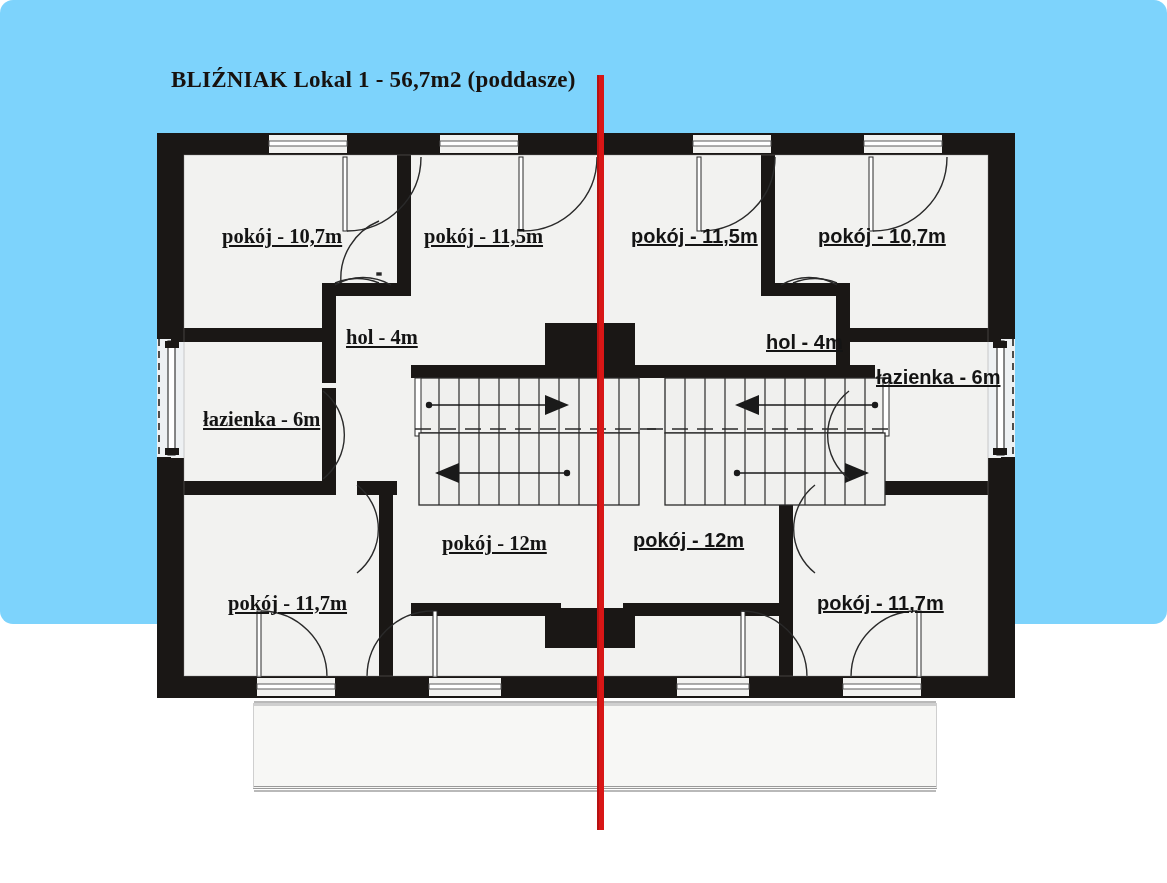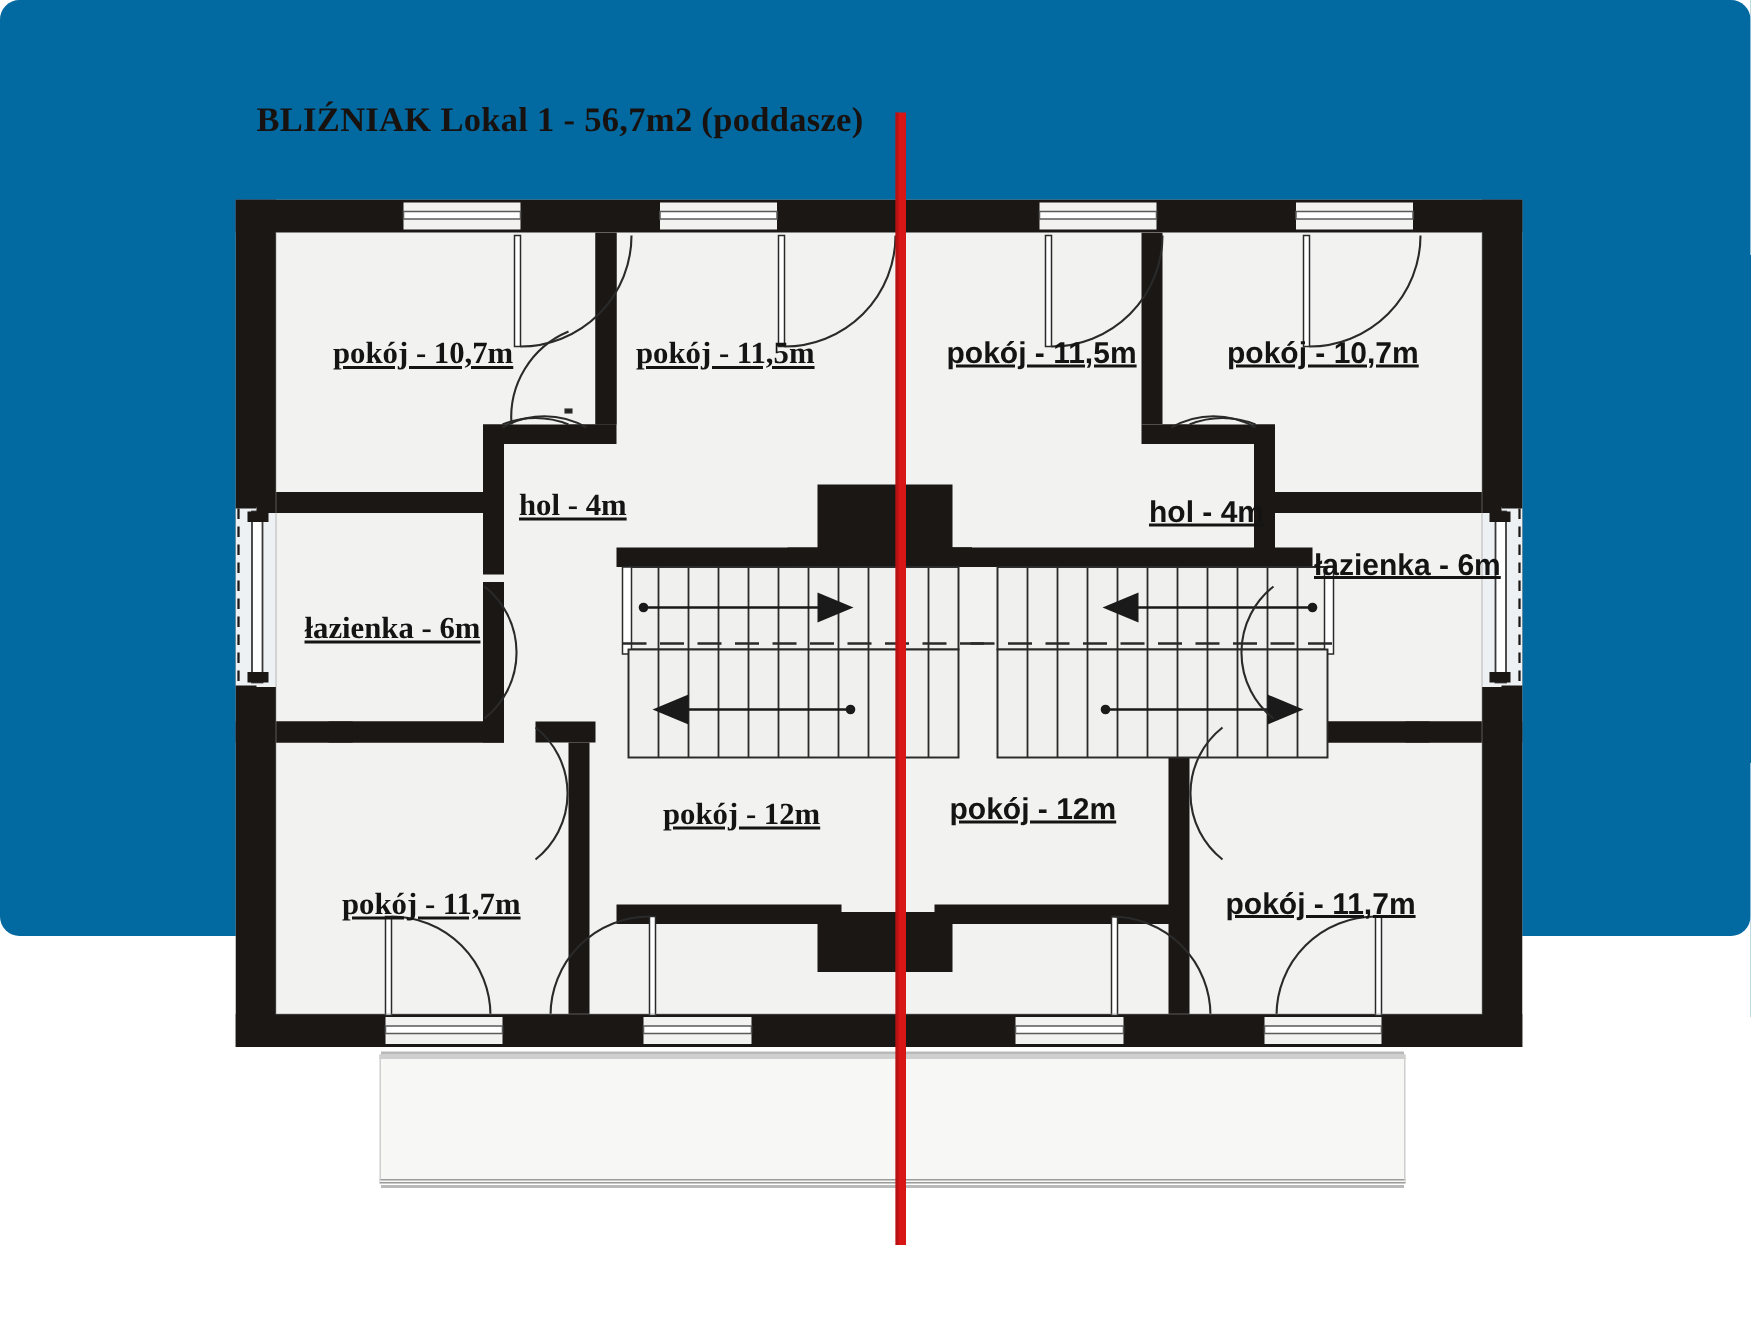--- a/index.html
+++ b/index.html
@@ -1,18 +1,18 @@
 <!DOCTYPE html>
 <html><head>
 <meta charset="utf-8">
 <style>
   html,body{margin:0;padding:0;background:#ffffff;}
   body{width:1167px;height:883px;position:relative;overflow:hidden;
        font-family:"Liberation Serif", serif;}
-  #stage{position:absolute;left:0;top:0;width:1167px;height:624px;background:#0369a1;border-radius:13px;}
+  #stage{position:absolute;left:0;top:0;width:1167px;height:624px;background:#7dd3fc;border-radius:13px;}
 
   
   .title{
     position:absolute;left:171px;top:67px;
     font-family:"Liberation Serif", serif;
     font-weight:bold;font-size:23px;color:#17120f;
     letter-spacing:.2px;white-space:nowrap;
   }
 
   

